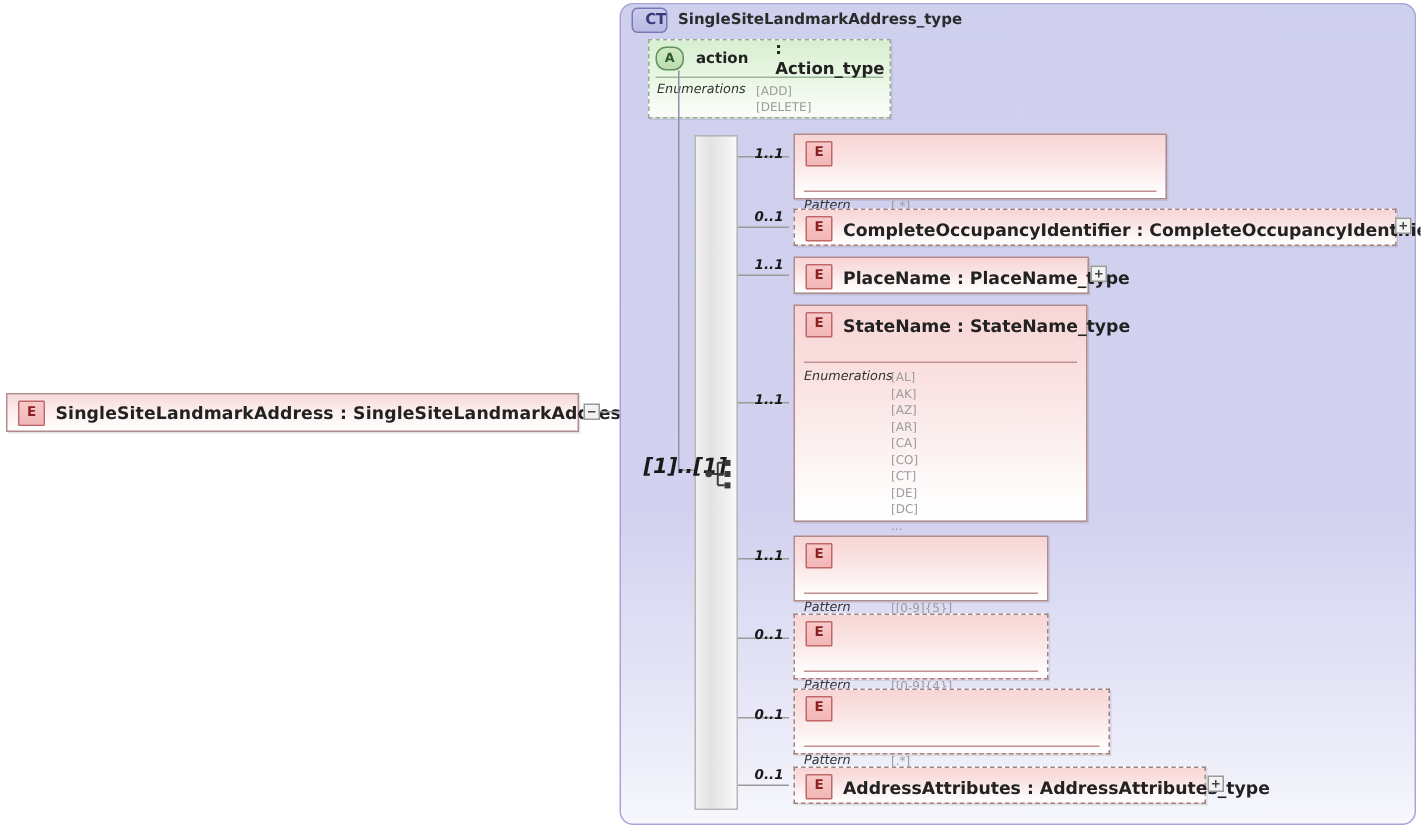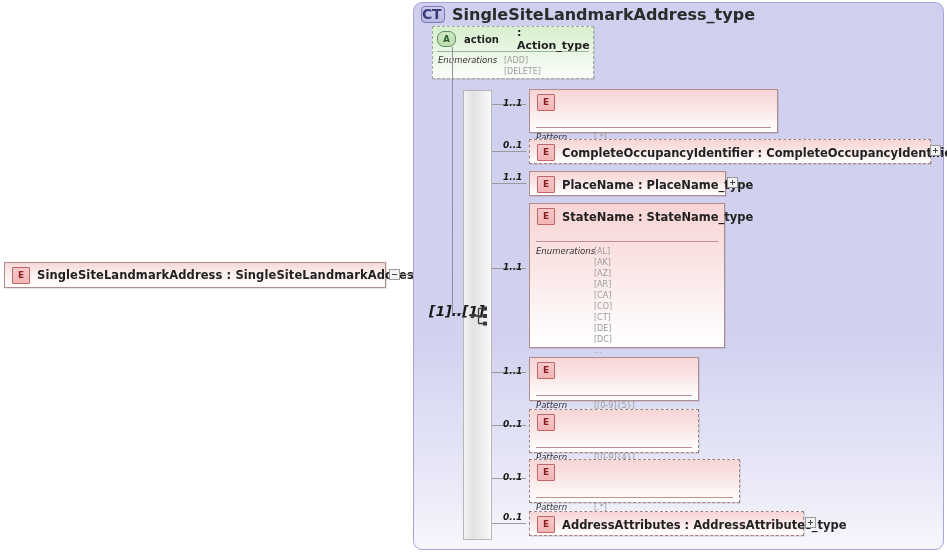--- a/index.html
+++ b/index.html
@@ -109,29 +109,29 @@
     align-items: center;
     gap: 7px;
   }
   .badge-ct {
     width: 22px;
     height: 15px;
     border: 1px solid #7a76b8;
     border-radius: 4px;
     background: linear-gradient(to bottom,#ccccec,#b9b9e2);
     color: #3a3a7a;
-    font-size: 14px;
+    font-size: 10px;
     font-weight: bold;
     line-height: 15px;
-    text-align: left;
+    text-align: right;
     letter-spacing: -0.2px;
   }
   .ct-title {
     font-weight: bold;
-    font-size: 16px;
+    font-size: 10px;
     color: #2b2b2b;
     white-space: nowrap;
   }
 
   
   .attr-box {
     position: absolute;
     left: 432px;
     top: 26px;
     width: 162px;

